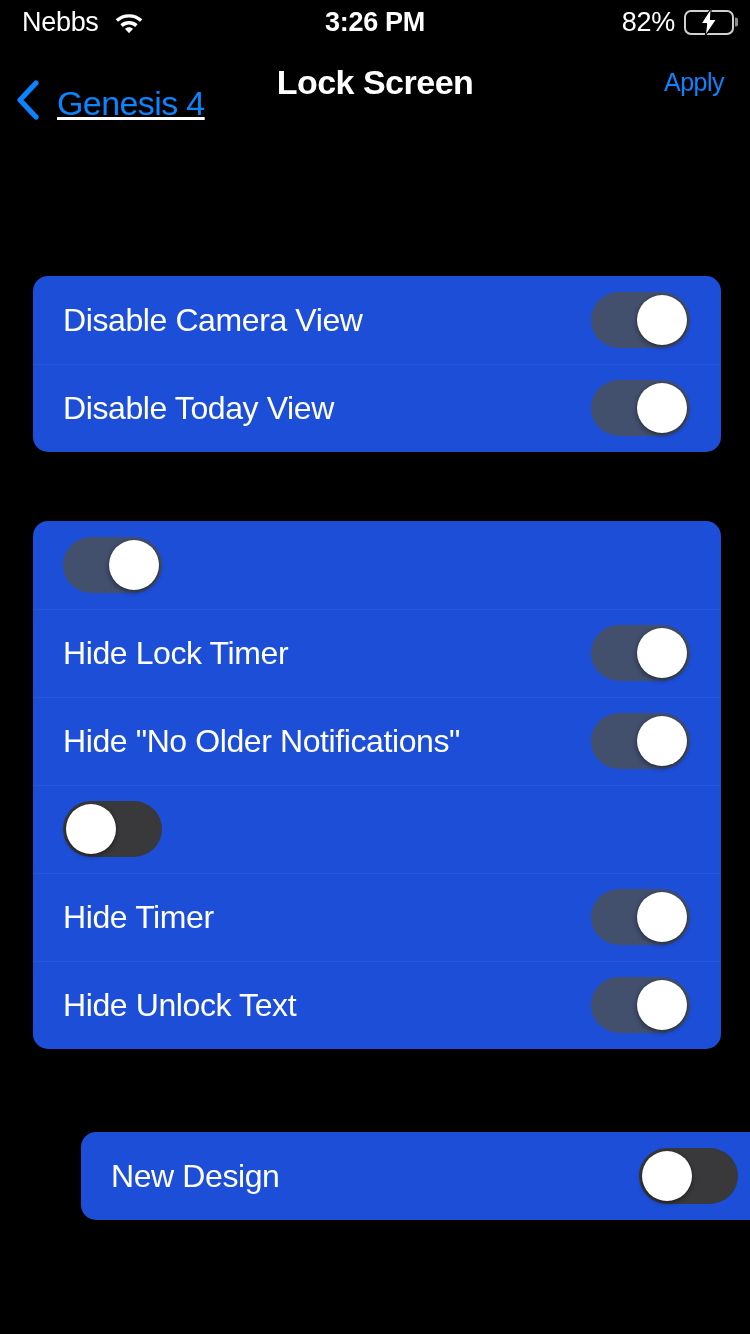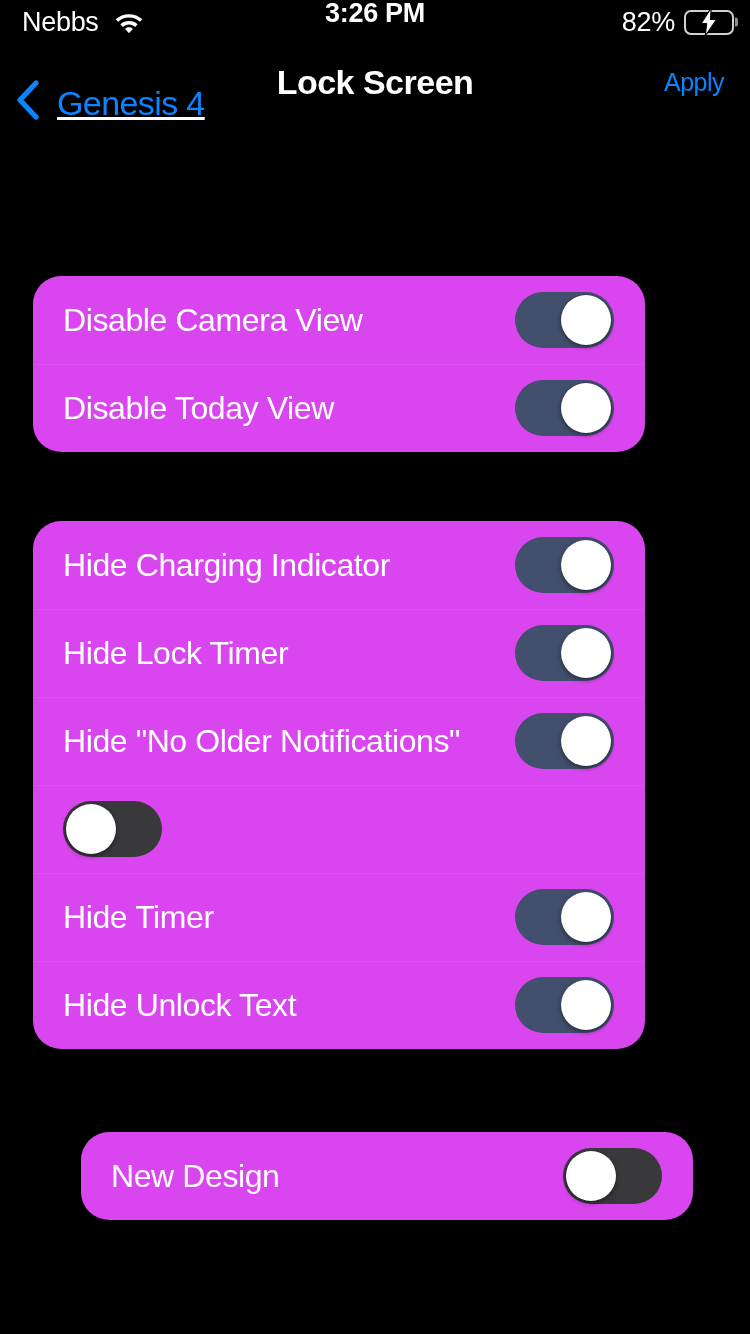--- a/index.html
+++ b/index.html
@@ -40,21 +40,21 @@
     color:#ffffff;
     line-height:1;
   }
   .wifi-icon { display:block; width:30px; height:22px; }
 
   .status-center {
     position:absolute;
     left:0; right:0; top:0;
     height:44px;
     display:flex;
-    align-items:flex-start;
+    align-items:center;
     justify-content:center;
   }
   .clock {
     font-size:27px;
     font-weight:600;
     letter-spacing:-0.3px;
     color:#ffffff;
     line-height:1;
   }
 
@@ -155,23 +155,23 @@
 
   
   .content {
     position:relative;
     width:750px;
   }
 
   .group {
     position:absolute;
     left:33px;
-    width:612px;
-    background:#d946ef;
-    border-radius:28px;
+    width:688px;
+    background:#1d4ed8;
+    border-radius:15px;
     overflow:hidden;
   }
   .group-1 { top:156px; }
   .group-2 { top:401px; }
   .group-3 { top:1012px;margin-left:48px; }
 
   .row {
     position:relative;
     display:flex;
     align-items:center;
@@ -285,21 +285,20 @@
       <span class="row-label">Disable Today View</span>
       <span class="toggle on">
         <span class="toggle-knob"></span>
       </span>
     </div>
   </div>
 
   <div class="group group-2">
 
     <div class="row">
-      <span class="row-label">Hide Charging Indicator</span>
       <span class="toggle on">
         <span class="toggle-knob"></span>
       </span>
     </div>
 
     <div class="row">
       <span class="row-label">Hide Lock Timer</span>
       <span class="toggle on">
         <span class="toggle-knob"></span>
       </span>

